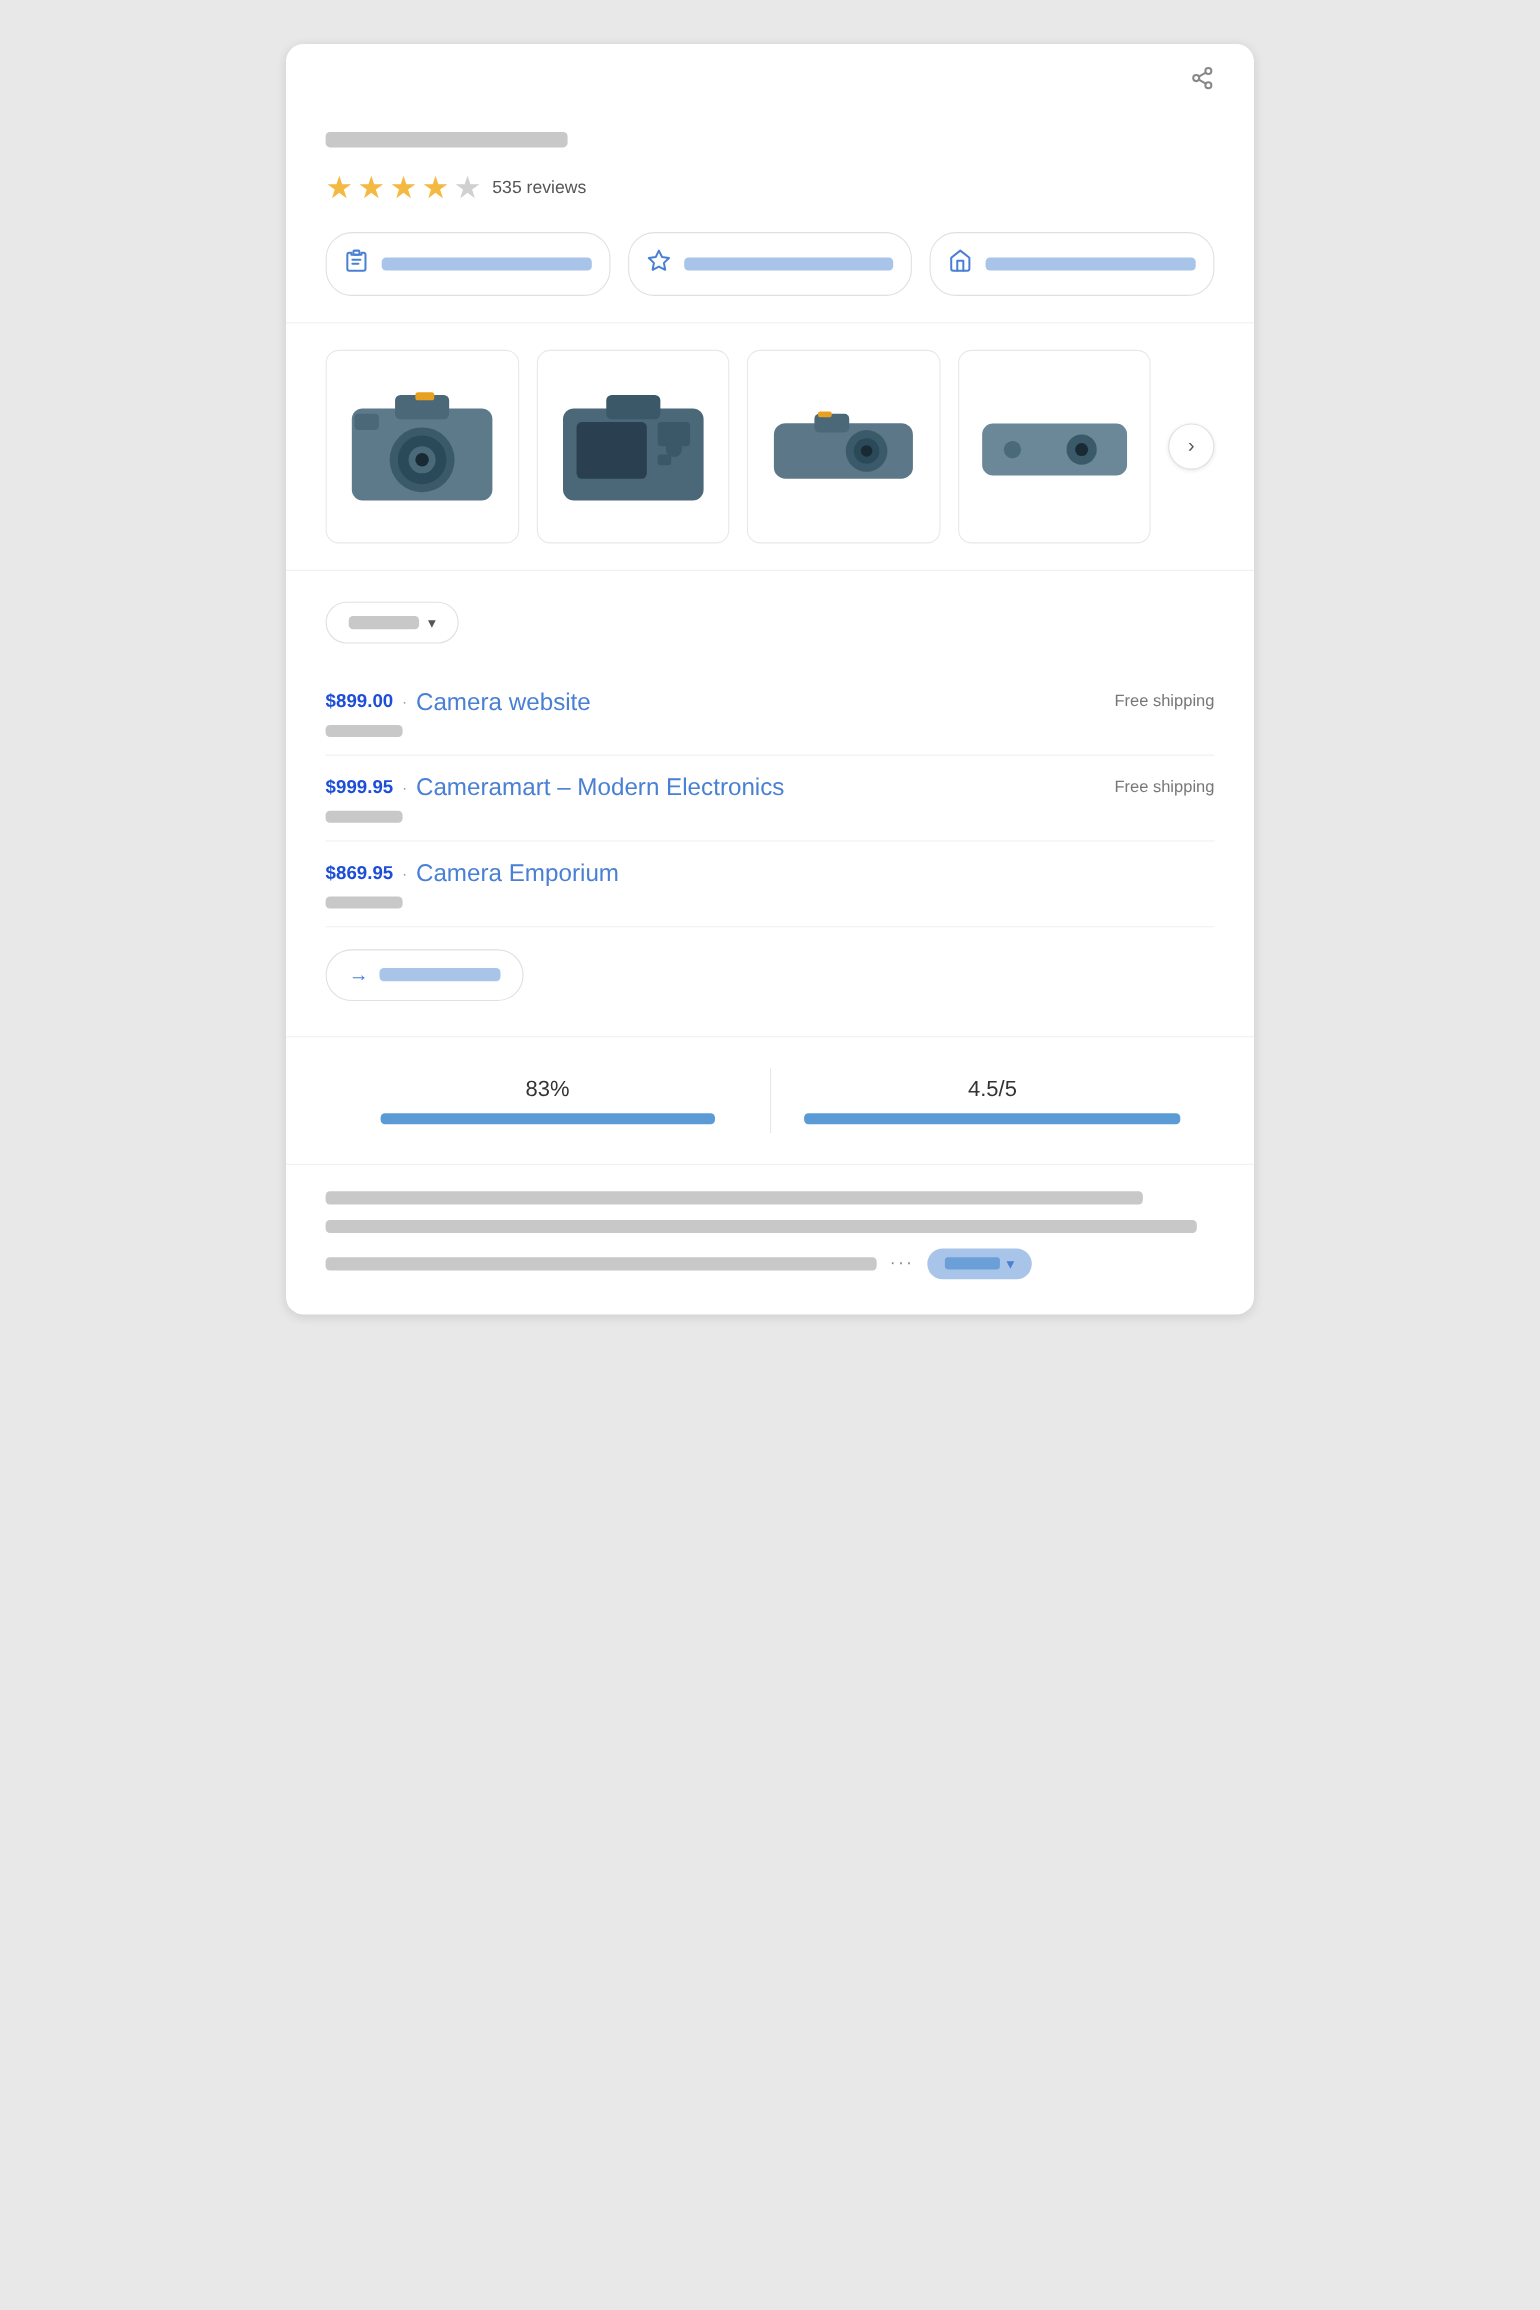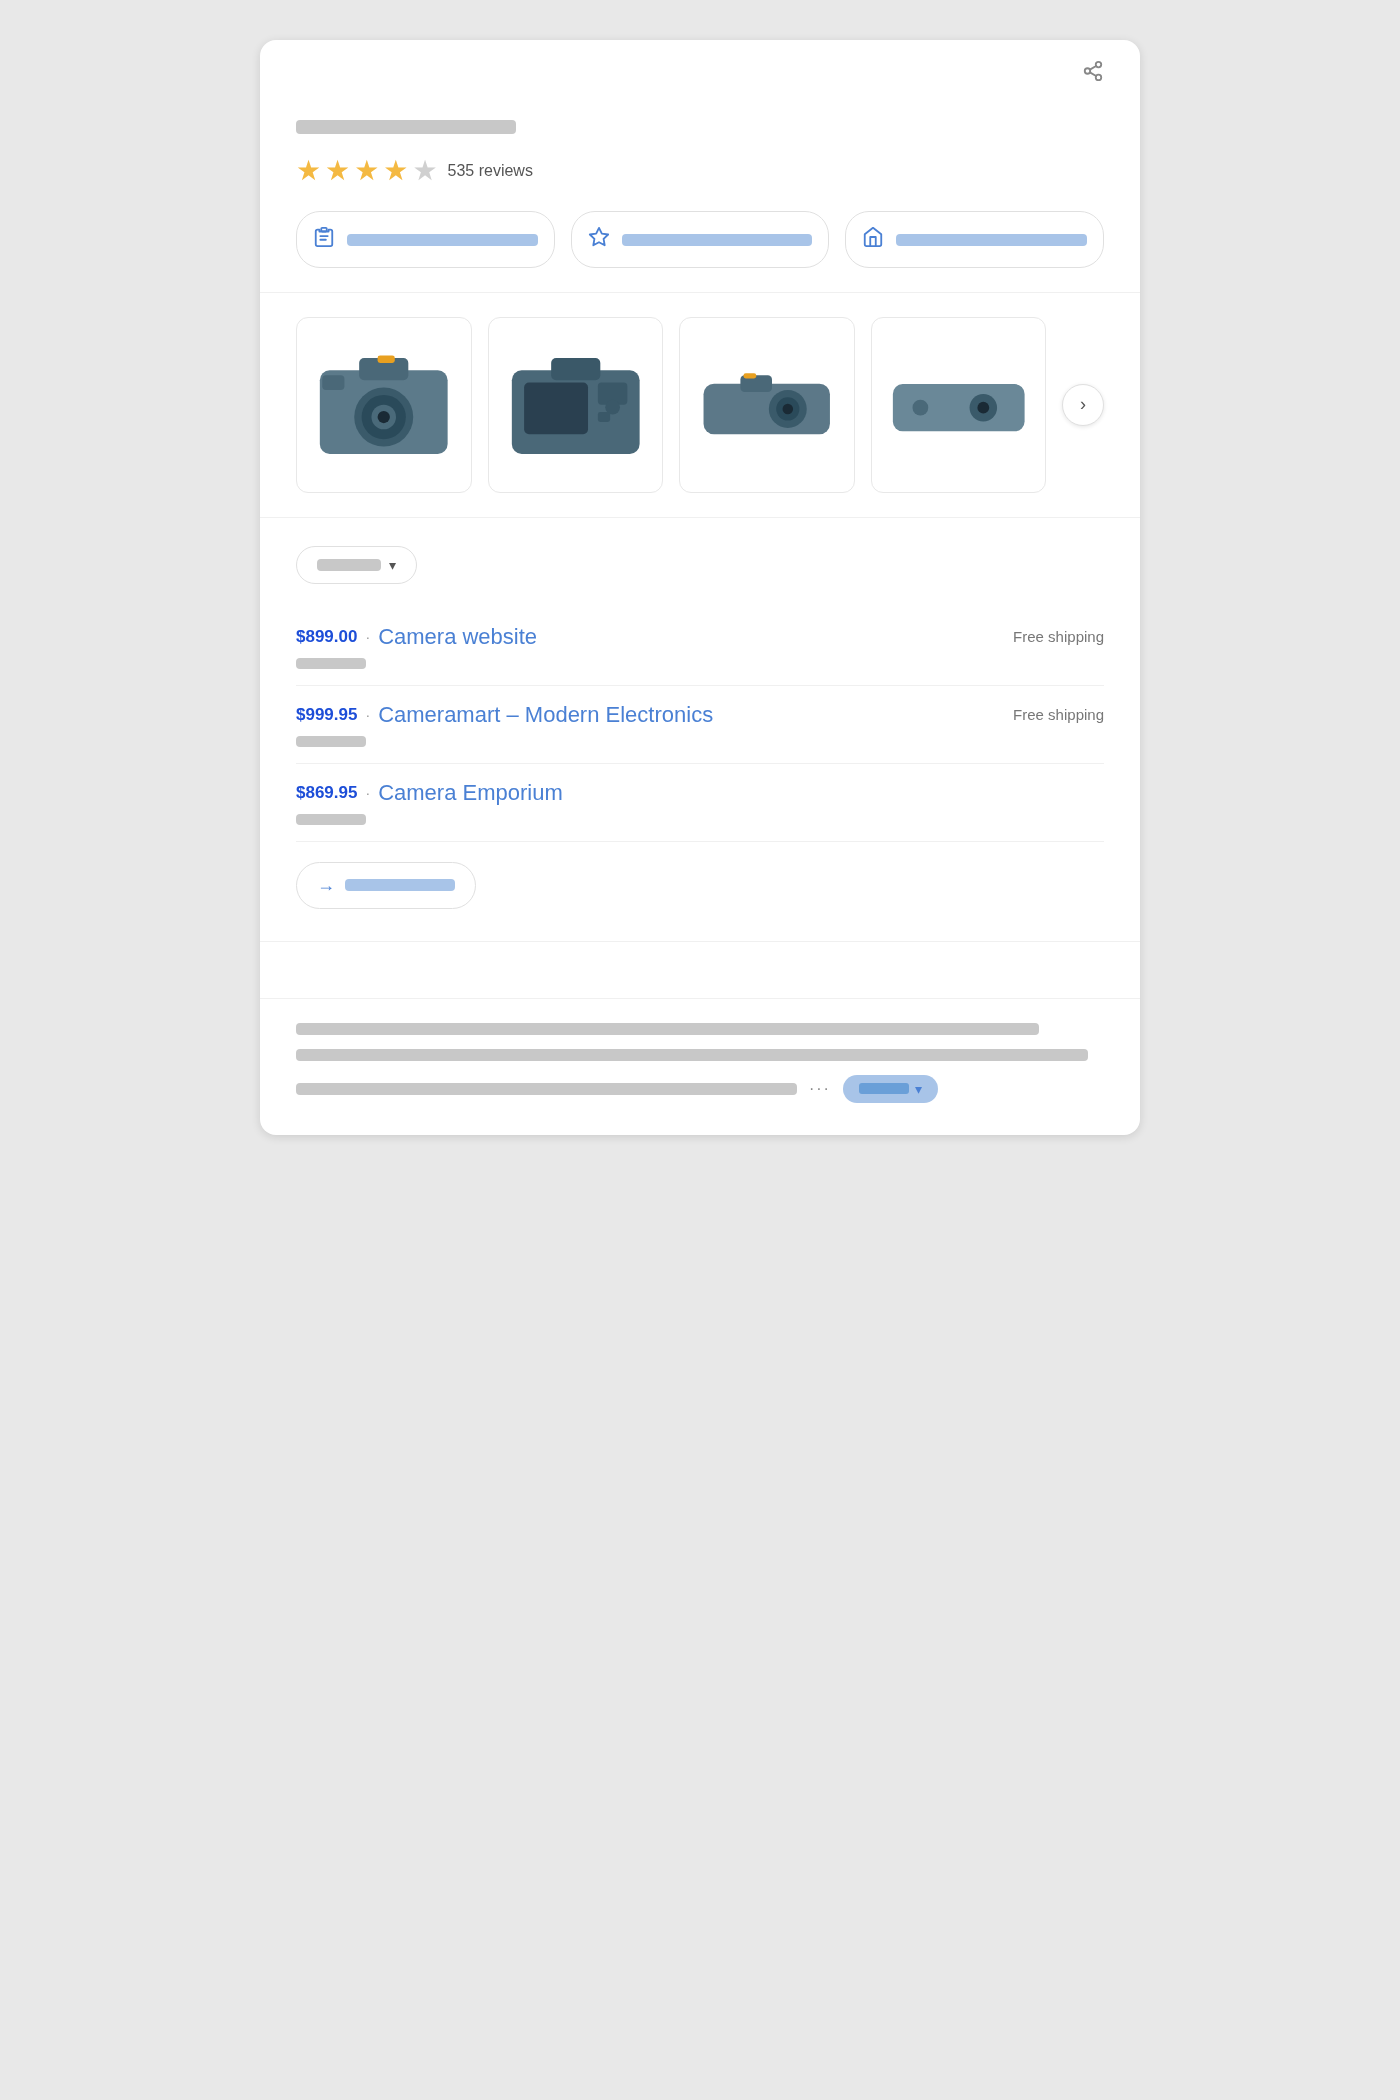--- a/index.html
+++ b/index.html
@@ -458,20 +458,28 @@
     </div>
 
     
     <div class="see-more-btn">
       <span class="arrow-icon">→</span>
       <div class="see-more-label"></div>
     </div>
   </div>
 
   <div class="section-stats">
+    <div class="stat-item">
+      <div class="stat-value">83%</div>
+      <div class="stat-bar" style="width:80%"></div>
+    </div>
+    <div class="stat-item">
+      <div class="stat-value">4.5/5</div>
+      <div class="stat-bar" style="width:90%"></div>
+    </div>
   </div>
 
   <div class="section-footer">
     <div class="footer-line long"></div>
     <div class="footer-line medium"></div>
     <div class="footer-last-row">
       <div class="footer-line short-end"></div>
       <span class="footer-dots">···</span>
       <div class="expand-btn">
         <div class="expand-label"></div>

